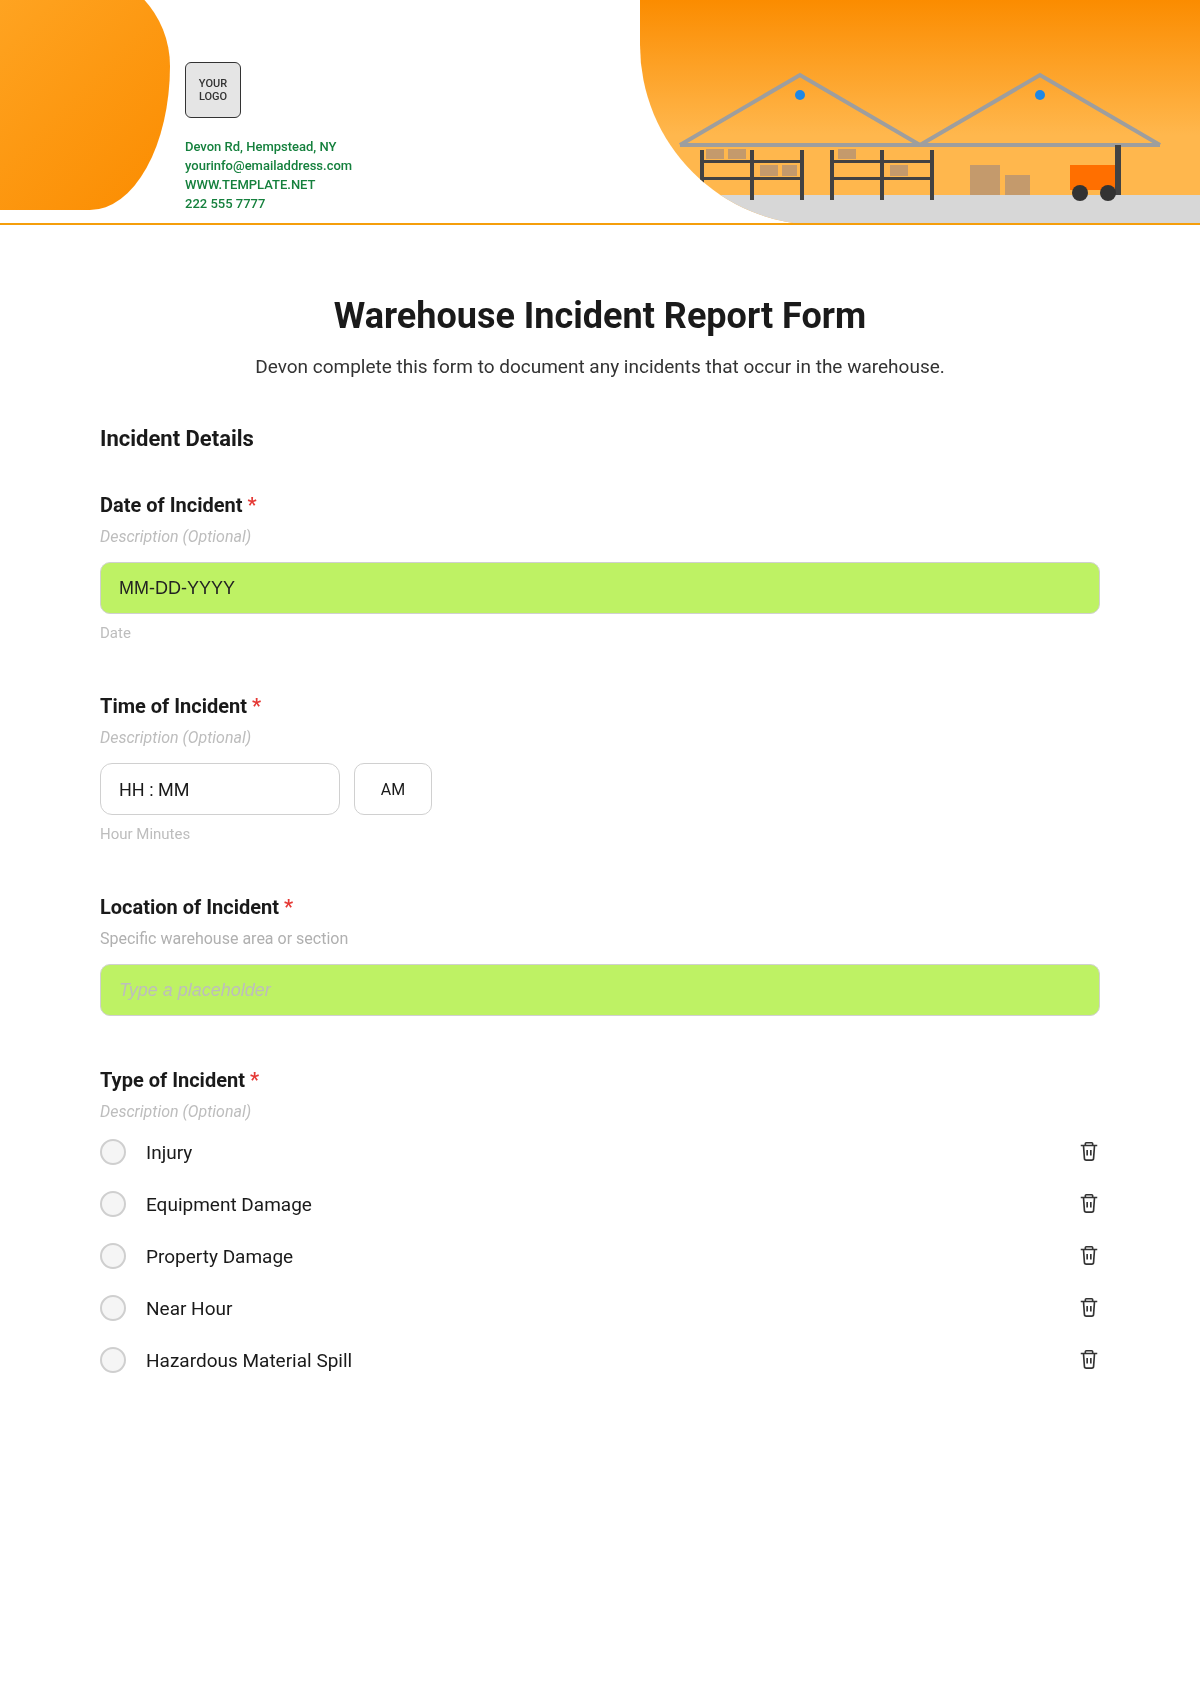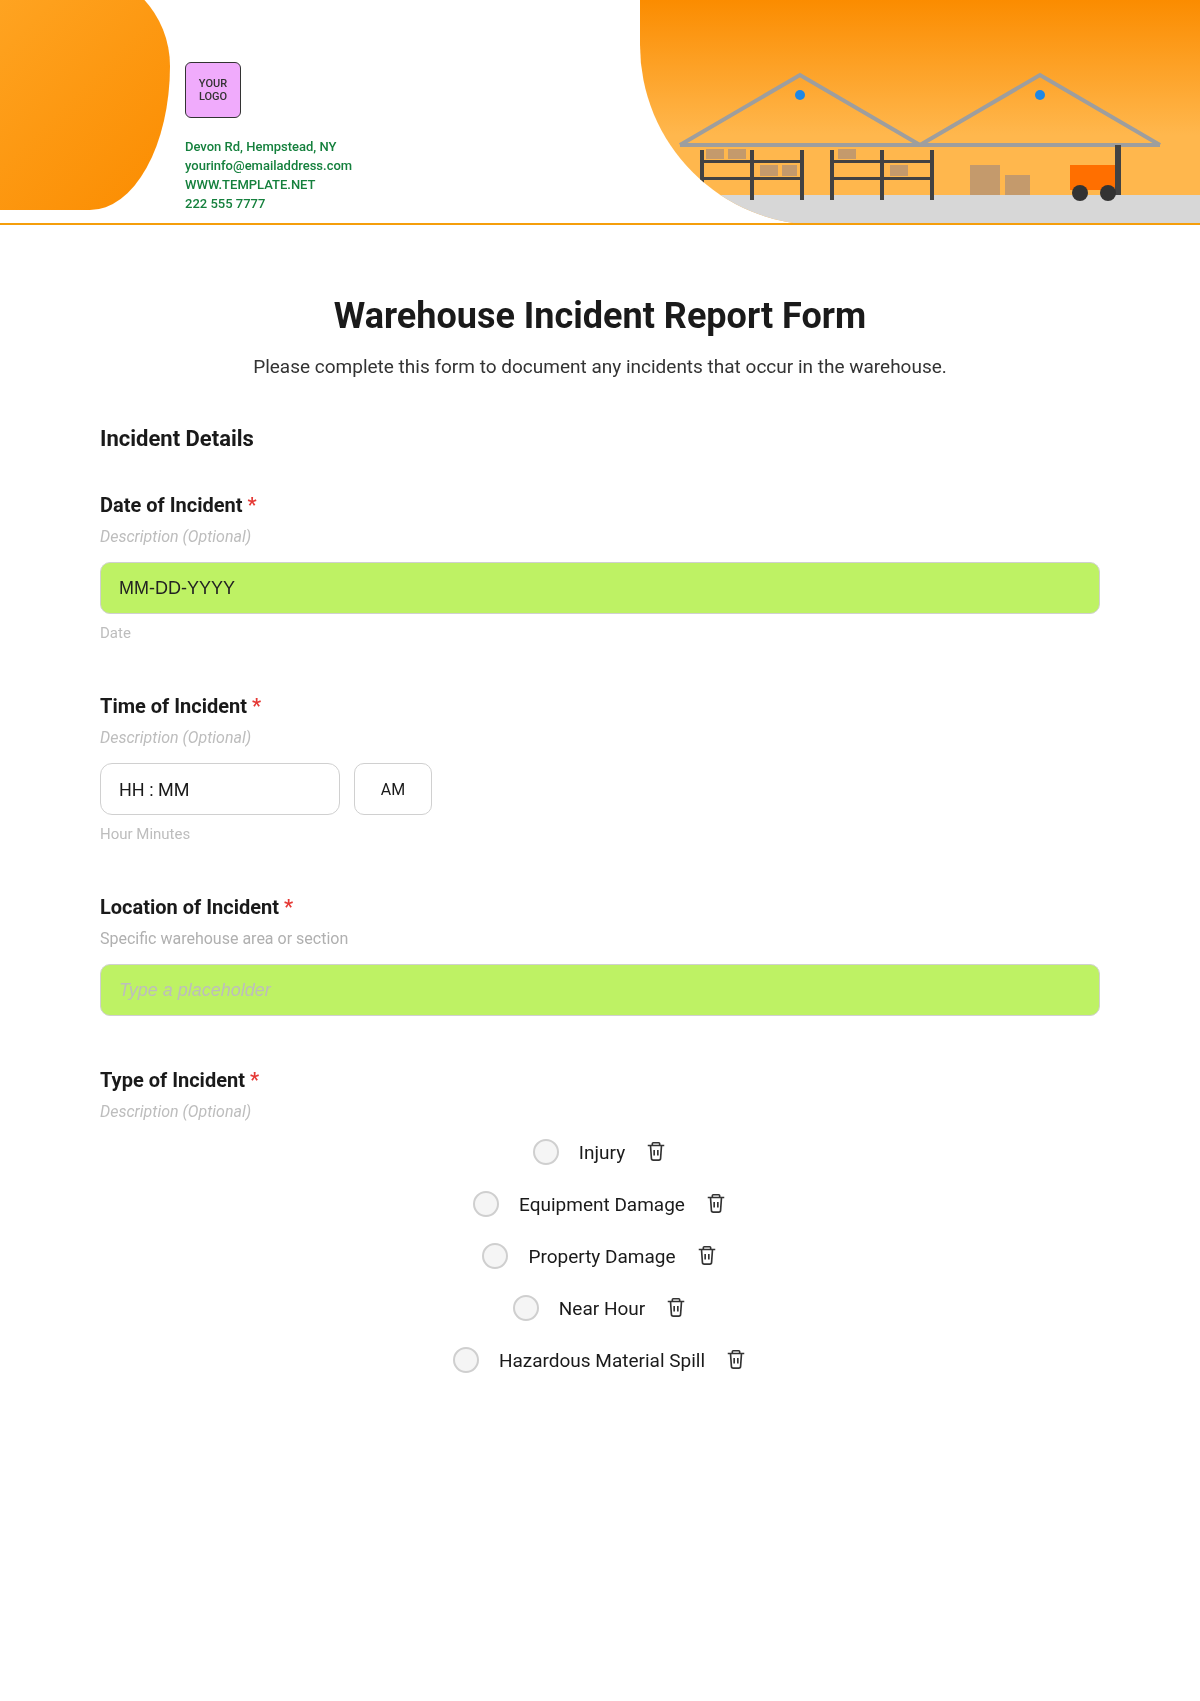--- a/index.html
+++ b/index.html
@@ -56,21 +56,21 @@
       border: 1.5px solid #333;
       border-radius: 6px;
       display: flex;
       align-items: center;
       justify-content: center;
       font-size: 11px;
       line-height: 1.2;
       text-align: center;
       font-weight: 500;
       color: #333;
-      background: #f0abfc;
+      background: #e5e5e5;
     }
     .contact {
       position: absolute;
       left: 185px;
       top: 138px;
       font-size: 13px;
       line-height: 1.45;
       color: #15803d;
       font-weight: 500;
     }
@@ -153,21 +153,20 @@
       display: flex;
       align-items: center;
       justify-content: center;
       font-size: 16px;
     }
     .radio-list {
       display: flex;
       flex-direction: column;
       gap: 26px;
       margin-top: 18px;
-      align-items: center;
     }
     .radio-row {
       display: flex;
       align-items: center;
       gap: 20px;
     }
     .radio-circle {
       width: 26px;
       height: 26px;
       border: 2px solid #cfcfcf;
@@ -233,21 +232,21 @@
   <div class="contact">
     <div>Devon Rd, Hempstead, NY</div>
     <div>yourinfo@emailaddress.com</div>
     <div>WWW.TEMPLATE.NET</div>
     <div>222 555 7777</div>
   </div>
 </div>
 
 <div class="content">
   <h1 class="form-title">Warehouse Incident Report Form</h1>
-  <p class="form-subtitle">Please complete this form to document any incidents that occur in the warehouse.</p>
+  <p class="form-subtitle">Devon complete this form to document any incidents that occur in the warehouse.</p>
 
   <h2 class="section-title">Incident Details</h2>
 
   <div class="field">
     <label class="field-label">
       <span>Date of Incident</span>
       <span class="req">*</span>
     </label>
     <div class="field-desc">Description (Optional)</div>
     <input class="input val" value="MM-DD-YYYY" style="">

